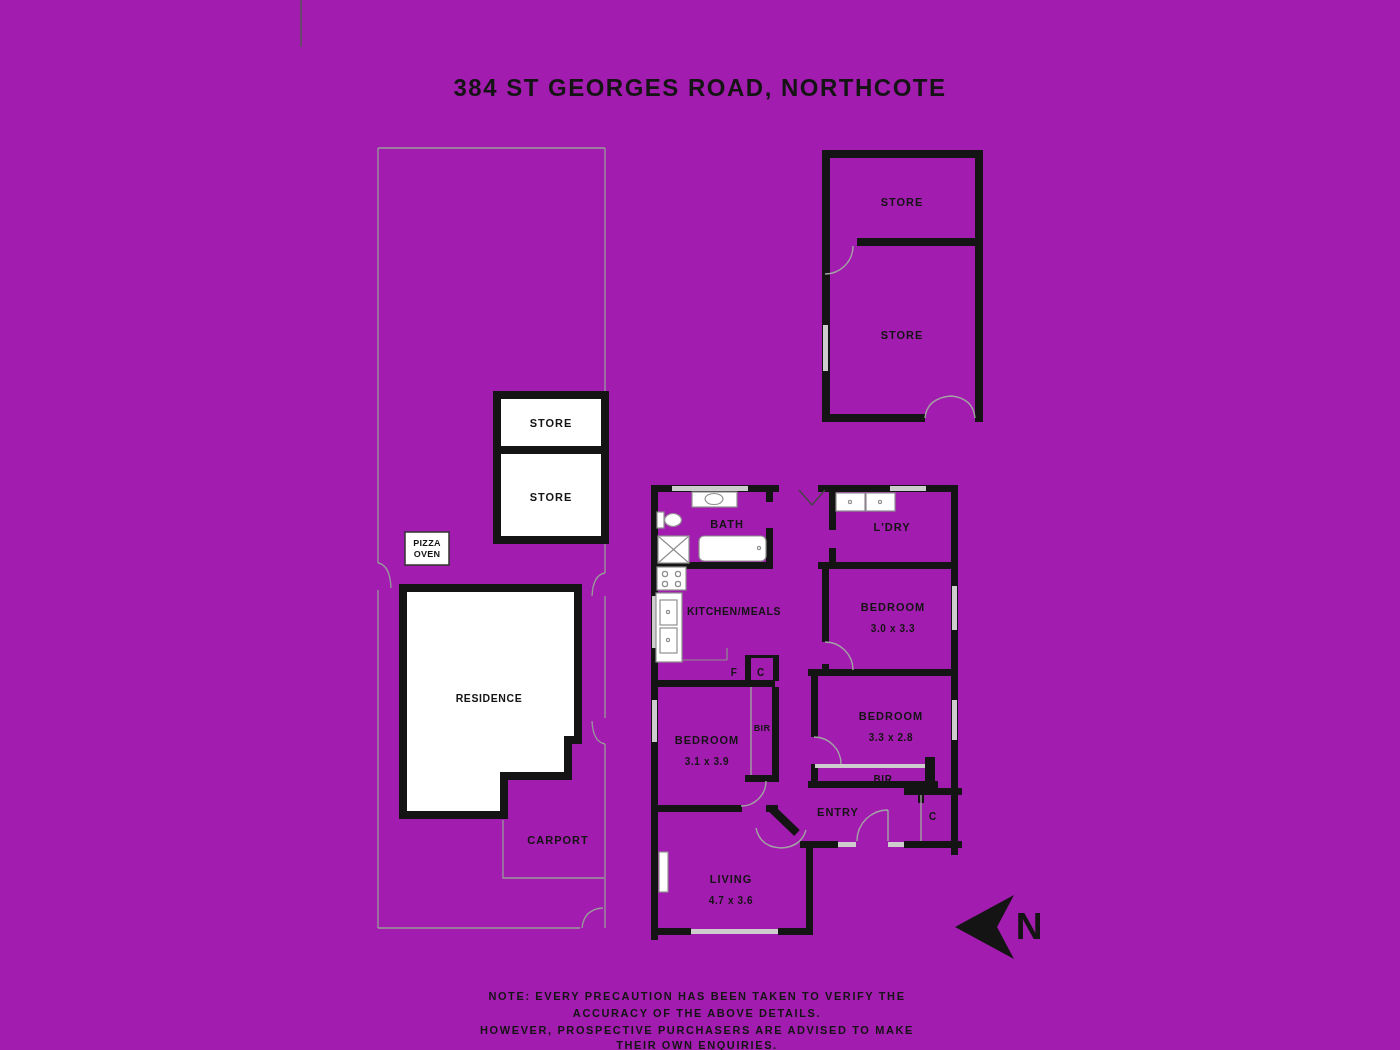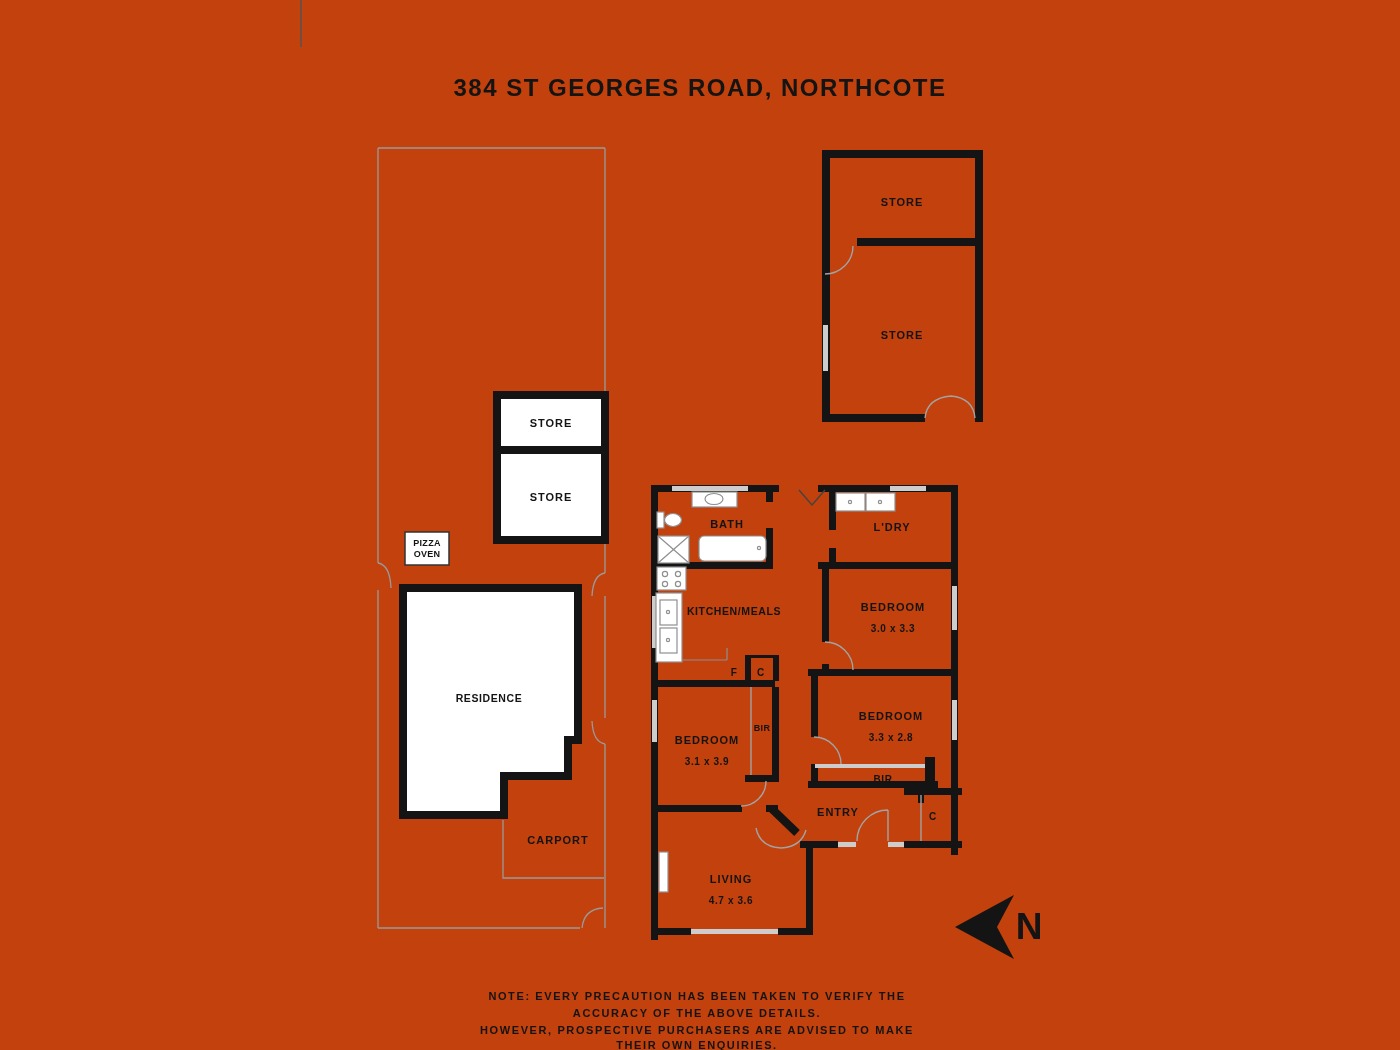--- a/index.html
+++ b/index.html
@@ -1,16 +1,16 @@
 <!DOCTYPE html>
 <html><head>
 <meta charset="utf-8">
 <style>
   html,body{margin:0;padding:0;background:#ffffff;}
-  .canvas{position:relative;width:1400px;height:1050px;background:#c2410c;overflow:hidden;
+  .canvas{position:relative;width:1400px;height:1050px;background:#a21caf;overflow:hidden;
           font-family:"Liberation Sans", sans-serif;}
   svg{display:block;}
   text{fill:#141414;}
   .title-text{font:bold 24px "Liberation Sans", sans-serif;letter-spacing:1.5px;text-anchor:middle;}
   .room-lbl{font:bold 11px "Liberation Sans", sans-serif;letter-spacing:1px;text-anchor:middle;}
   .room-lbl-md{font:bold 10.5px "Liberation Sans", sans-serif;letter-spacing:0.6px;text-anchor:middle;}
   .dim-lbl{font:bold 10px "Liberation Sans", sans-serif;letter-spacing:0.6px;text-anchor:middle;}
   .tiny-lbl{font:bold 9px "Liberation Sans", sans-serif;letter-spacing:0.3px;text-anchor:middle;}
   .note-text{font:bold 11px "Liberation Sans", sans-serif;letter-spacing:1.6px;text-anchor:middle;}
   .north-text{font:bold 37px "Liberation Sans", sans-serif;text-anchor:middle;}

